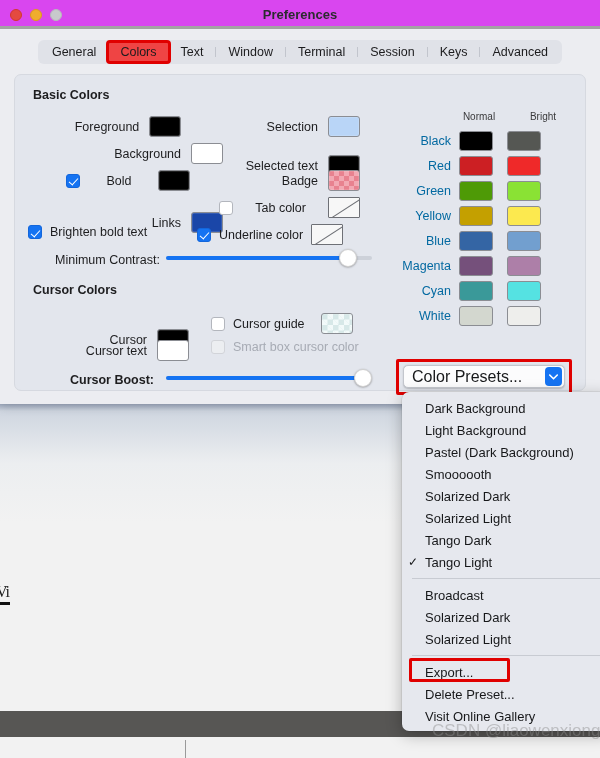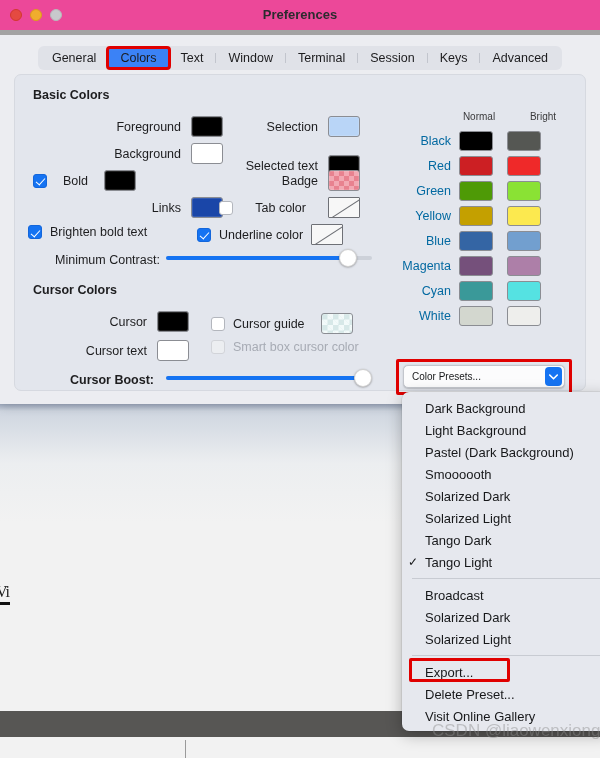--- a/index.html
+++ b/index.html
@@ -31,43 +31,43 @@
     position: absolute; left: 185px; top: 740px; width: 1px; height: 18px; background: #9a9a9a;
   }
 
   
   .win {
     position: absolute; left: 0; top: 0; width: 600px; height: 404px;
     background: #ecedf1;
     box-shadow: 0 2px 10px rgba(0,0,0,0.18);
   }
   .titlebar {
-    position: relative; height: 35px; background: #ec4899;
-    border-bottom: 5px solid #a3a3a3;
+    position: relative; height: 29px; background: #d946ef;
+    border-bottom: 3px solid #a3a3a3;
   }
   .traffic { position: absolute; left: 10px; top: 9px; display: flex; gap: 8px; }
   .light { width: 12px; height: 12px; border-radius: 50%; }
   .light.red { background: #e44a41; border: 0.5px solid #d2382f; }
   .light.yellow { background: #f0ad2d; border: 0.5px solid #dd9a1c; }
   .light.gray { background: #c8c9cc; border: 0.5px solid #b7b8bb; }
   .win-title {
     text-align: center; line-height: 29px; font-size: 13px; font-weight: bold; color: #2b2b2e;
   }
 
   
   .tabbar-wrap { padding: 11px 0 6px 0; display: flex; justify-content: center; background: #ecedf1; }
   .tabbar {
     display: flex; align-items: stretch; background: #e0e2e8;
     border-radius: 6px; height: 24px; padding: 2px;
   }
   .tab {
     display: flex; align-items: center; padding: 0 12px; font-size: 12.5px;
     color: #1c1c1e; border-radius: 5px; position: relative; white-space: nowrap;
   }
-  .tab.active { background: #3b82f6; box-shadow: 0 0.5px 1.5px rgba(0,0,0,0.22); }
+  .tab.active { background: #ef4444; box-shadow: 0 0.5px 1.5px rgba(0,0,0,0.22); }
   .tab.highlight { outline: 3px solid #e00000; outline-offset: -1px; z-index: 3; border-radius: 2px; }
   .tab-sep { width: 1px; background: #c2c5cd; margin: 5px 0; }
 
   
   .panel {
     position: absolute; left: 14px; top: 74px; width: 572px; height: 317px;
     background: #e3e6ed; border: 1px solid #d6d9e0; border-radius: 7px;
   }
   .sec-title { font-size: 12.5px; font-weight: bold; color: #1d1d1f; }
 
@@ -135,21 +135,21 @@
   .preset-hl {
     position: absolute; left: 396px; top: 359px; width: 176px; height: 36px;
     border: 3px solid #e00000; border-radius: 2px; z-index: 40;
   }
   .popup-btn {
     position: absolute; left: 403px; top: 365px; width: 162px; height: 23px;
     background: #fcfcfd; border: 0.5px solid #c3c6cd; border-radius: 5px;
     box-shadow: 0 0.5px 1.5px rgba(0,0,0,0.18);
     display: flex; align-items: center; z-index: 41;
   }
-  .popup-btn-label { font-size: 10px; color: #17181a; padding-left: 8px; flex: 1; }
+  .popup-btn-label { font-size: 16px; color: #17181a; padding-left: 8px; flex: 1; }
   .popup-arrow {
     width: 17px; height: 19px; margin-right: 2px; background: #1573f2; border-radius: 4px;
     display: flex; align-items: center; justify-content: center;
   }
   .popup-arrow svg { display: block; }
 
   
   .menu {
     position: absolute; left: 402px; top: 392px; width: 209px;
     background: #e6e8ee; border-radius: 7px;
@@ -230,34 +230,34 @@
         <div class="tab">
             <span>Advanced</span>
           </div>
       </div>
     </div>
 
     <div class="panel">
 
       <div class="sec-title" style="position:absolute;left:18px;top:13px;">Basic Colors</div>
 
-      <div class="row" style="left:18px;top:41px;width:190px;justify-content:flex-end;gap:10px;">
+      <div class="row" style="left:18px;top:41px;width:190px;justify-content:center;gap:10px;">
         <span class="lbl">Foreground</span>
         <span class="swatch" style="background:#000000;"></span>
       </div>
       <div class="row" style="left:18px;top:68px;width:190px;justify-content:flex-end;gap:10px;">
         <span class="lbl">Background</span>
         <span class="swatch" style="background:#ffffff;"></span>
       </div>
-      <div class="row" style="left:18px;top:95px;width:190px;justify-content:flex-start;gap:16px;">
+      <div class="row" style="left:18px;top:95px;width:190px;justify-content:center;gap:26px;">
         <span class="cb on"></span>
         <span class="lbl">Bold</span>
         <span class="swatch" style="background:#000000;"></span>
       </div>
-      <div class="row" style="left:18px;top:122px;width:190px;justify-content:flex-end;gap:10px;text-align:right;">
+      <div class="row" style="left:18px;top:137px;width:190px;justify-content:flex-end;gap:10px;text-align:right;">
         <span class="lbl">Links</span>
         <span class="swatch" style="background:#1a46a8;"></span>
       </div>
       <div class="row" style="left:13px;top:150px;gap:8px;">
         <span class="cb on"></span>
         <span class="lbl">Brighten bold text</span>
       </div>
 
       <div class="row" style="left:185px;top:41px;width:160px;justify-content:flex-end;gap:10px;">
         <span class="lbl">Selection</span>
@@ -284,21 +284,21 @@
 
       <div class="lbl" style="position:absolute;left:40px;top:178px;">Minimum Contrast:</div>
       <div class="slider" style="position:absolute;left:151px;top:174px;width:206px;">
         <div class="strack"></div>
         <div class="sfill" style="width:182px;"></div>
         <div class="sthumb" style="left:173px;"></div>
       </div>
 
       <div class="sec-title" style="position:absolute;left:18px;top:208px;">Cursor Colors</div>
 
-      <div class="row" style="left:18px;top:236px;width:156px;justify-content:flex-end;gap:10px;">
+      <div class="row" style="left:18px;top:254px;width:156px;justify-content:flex-end;gap:10px;">
         <span class="lbl">Cursor</span>
         <span class="swatch" style="background:#000000;"></span>
       </div>
       <div class="row" style="left:18px;top:265px;width:156px;justify-content:flex-end;gap:10px;">
         <span class="lbl">Cursor text</span>
         <span class="swatch" style="background:#ffffff;"></span>
       </div>
 
       <div class="row" style="left:196px;top:238px;gap:8px;">
         <span class="cb"></span>

